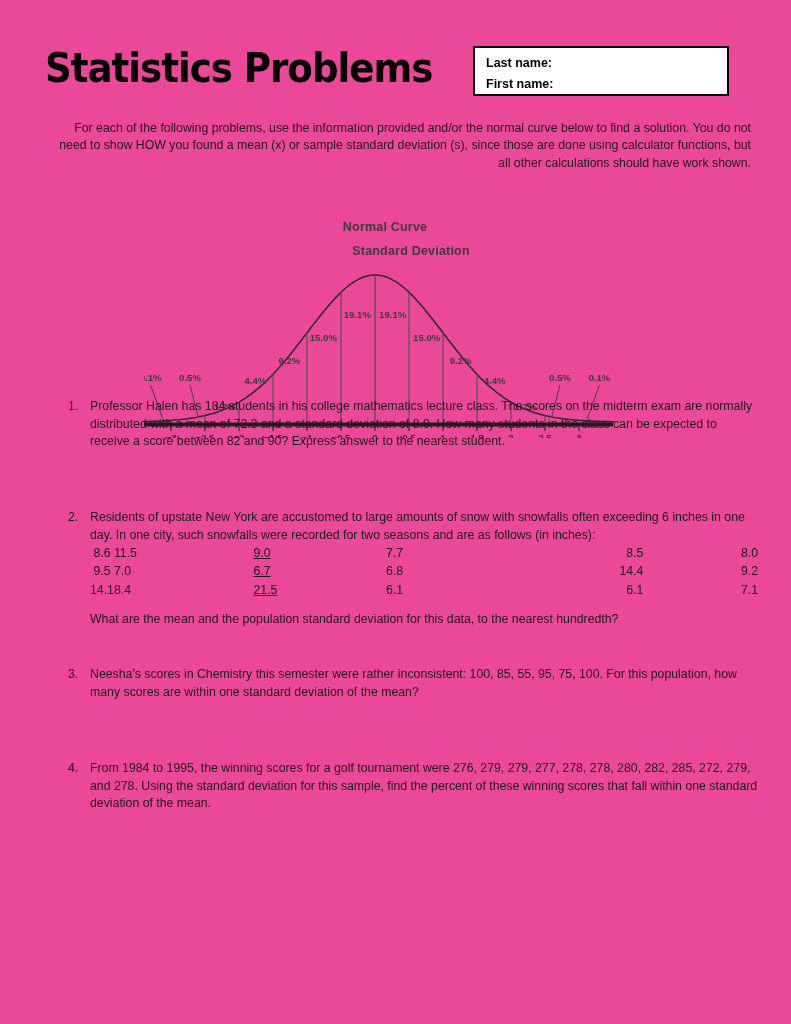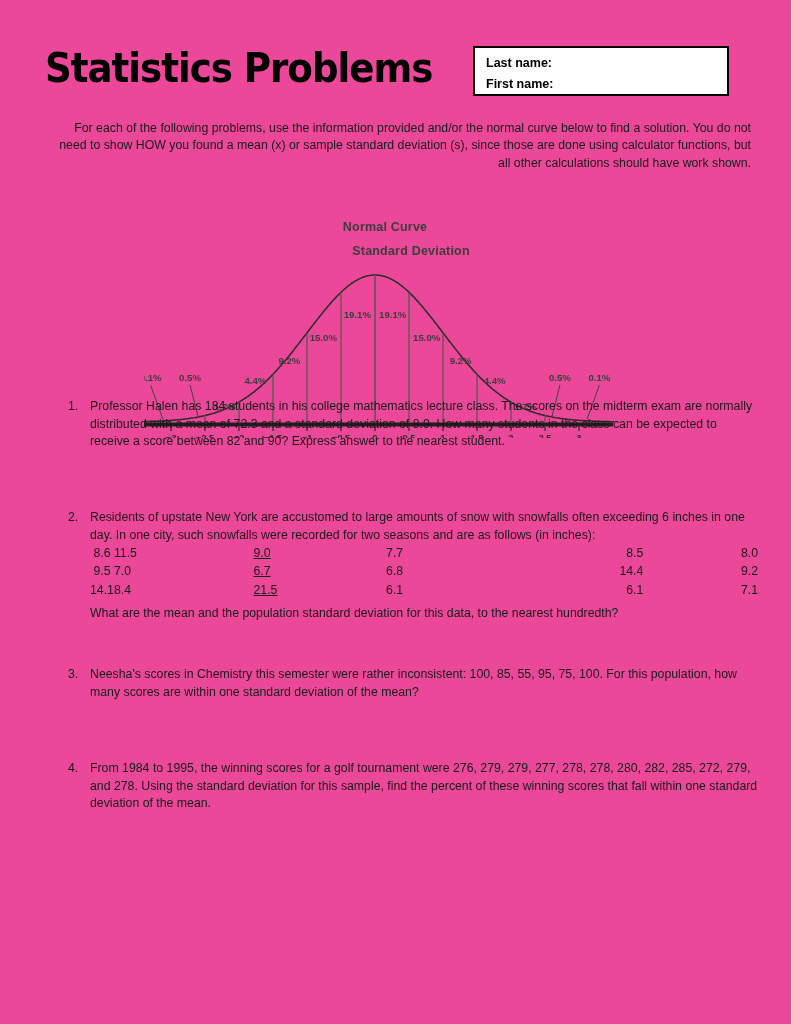--- a/index.html
+++ b/index.html
@@ -150,21 +150,21 @@
   }
   .data-table td.c0 { width: 22px;  text-align: center; }
   .data-table td.c1 { width: 140px; text-align: left; }
   .data-table td.c2 { width: 133px; text-align: left; text-decoration: underline; }
   .data-table td.c3 { width: 130px; text-align: left; }
   .data-table td.c4 { width: 128px; text-align: right; margin-left: 40px; }
   .data-table td.c5 { width: 115px; text-align: right; }
   .q2-follow {
     margin-left: 22px;
     display: block;
-    margin-top: 6px;
+    margin-top: 12px;
   }
 </style>
 </head>
 <body>
 
 <div class="page">
 
   <div class="header">
     <div class="doc-title">Statistics Problems</div>
 

